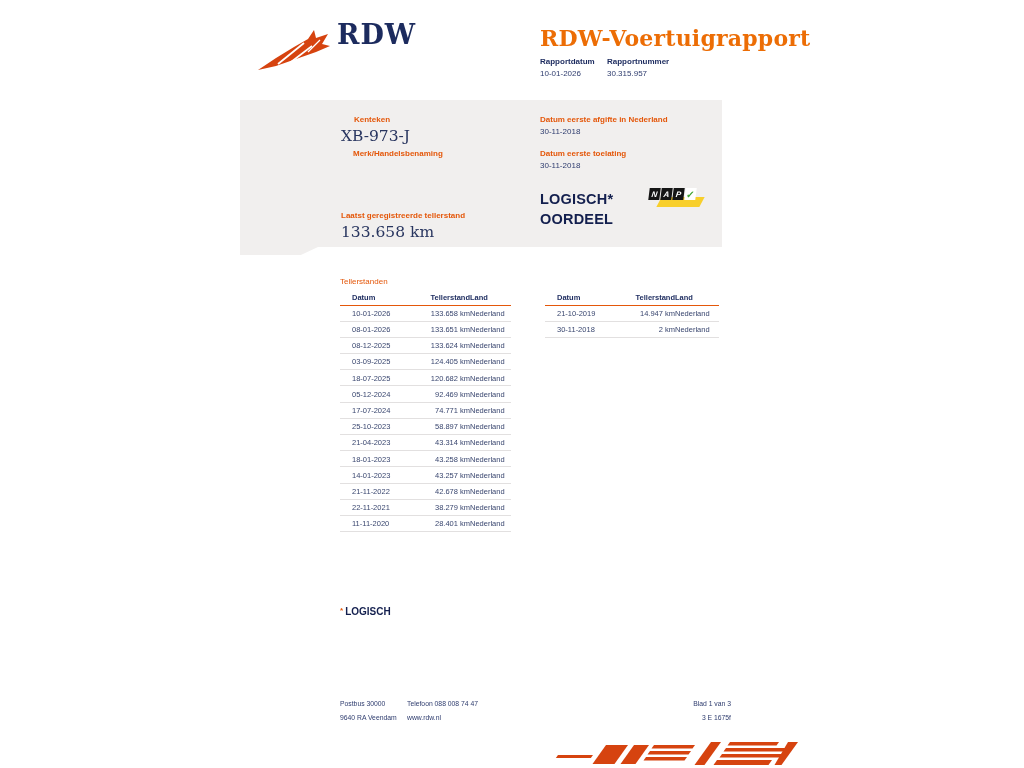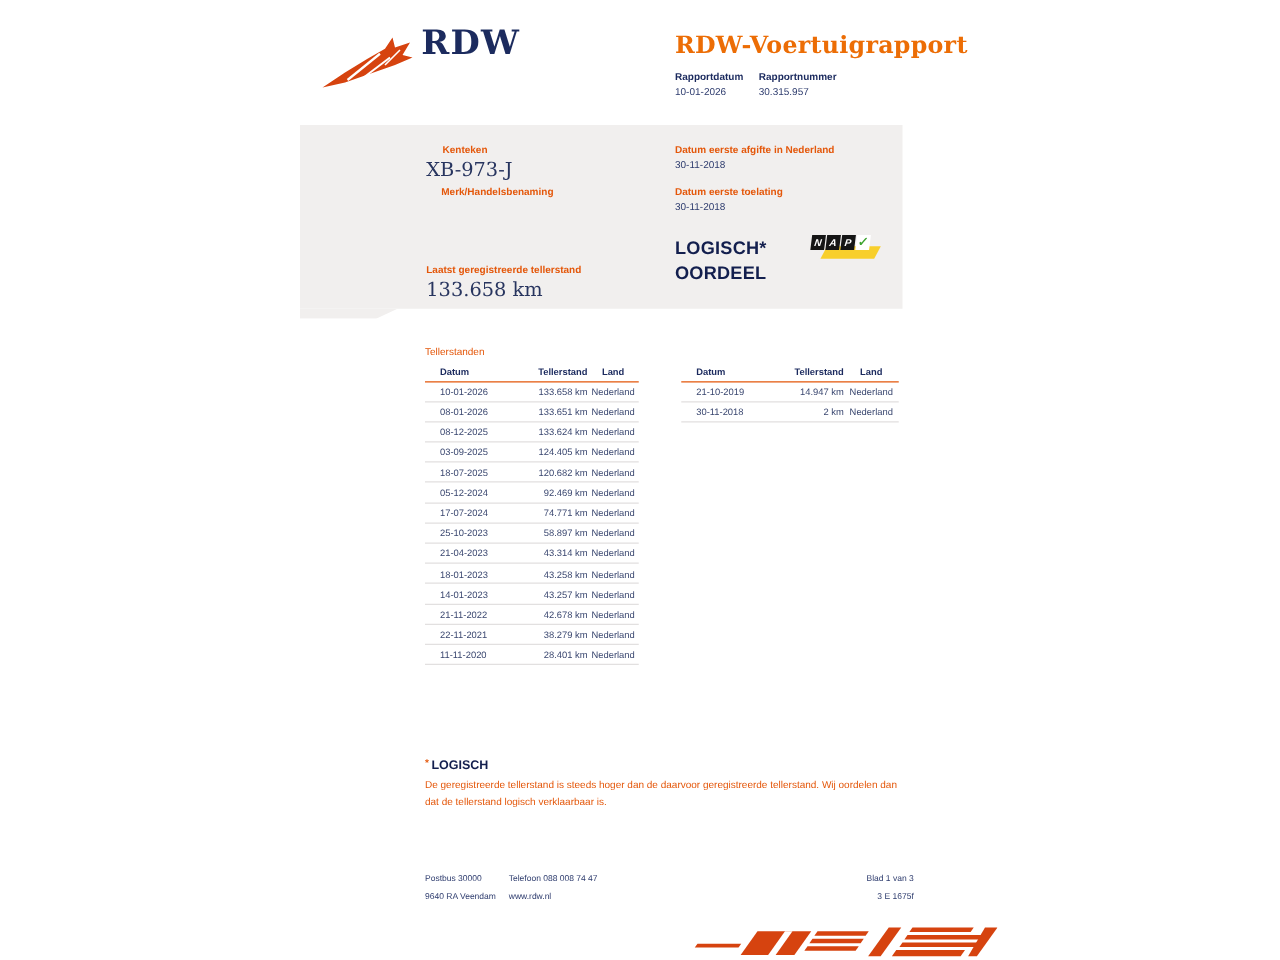--- a/index.html
+++ b/index.html
@@ -4,21 +4,21 @@
 <style>
   html,body{margin:0;padding:0;background:#ffffff;}
   .page{position:relative;width:828px;height:768px;background:#ffffff;overflow:hidden;
         font-family:"Liberation Sans",sans-serif;color:#1b2a5e;}
 
   
   .logo-svg{position:absolute;left:256px;top:26px;width:80px;height:46px;}
   .wordmark{position:absolute;left:337px;top:19px;font-family:"DejaVu Serif",serif;
             font-size:27px;font-weight:600;color:#1c2b5e;letter-spacing:1px;}
   .doc-title{position:absolute;left:540px;top:25px;font-family:"DejaVu Serif",serif;
-             font-size:19px;font-weight:bold;color:#ec6d05;letter-spacing:.2px;}
+             font-size:22px;font-weight:bold;color:#ec6d05;letter-spacing:.2px;}
   .meta-label{position:absolute;top:57px;font-size:8px;font-weight:bold;color:#1b2a5e;}
   .meta-value{position:absolute;top:69px;font-size:8px;color:#2e3c6e;}
   .meta-col1{left:540px;} .meta-col2{left:607px;}
 
   
   .panel{position:absolute;left:240px;top:100px;width:482px;height:147px;background:#f1efee;}
   .panel-tab{position:absolute;left:240px;top:247px;width:78px;height:8px;background:#f1efee;
              clip-path:polygon(0 0,100% 0,78% 100%,0 100%);}
   .olabel{position:absolute;font-size:8px;font-weight:bold;color:#e4570a;}
   .serif-val{position:absolute;font-family:"DejaVu Serif",serif;font-size:15.5px;color:#28355f;}
@@ -47,21 +47,21 @@
 
   
   .section-title{position:absolute;left:340px;top:277px;font-size:8px;font-weight:normal;color:#e4570a;}
   .otable{position:absolute;top:290px;font-size:7.5px;color:#39466f;}
   .otable-left{left:340px;width:171px;}
   .otable-right{left:545px;width:174px;}
   .orow{display:flex;align-items:baseline;border-bottom:1px solid #e2e0e0;padding:3.4px 0 2.8px 0;}
   .ohead{font-weight:bold;color:#1b2a5e;border-bottom:1.5px solid #e4570a;padding:2.5px 0 3px 0;}
   .c-datum{width:62px;text-align:left;padding-left:12px;}
   .c-tell{width:56px;text-align:right;}
-  .c-land{flex:1;text-align:center;}
+  .c-land{flex:1;text-align:left;}
 
   
   .note-head{position:absolute;left:340px;top:606px;font-size:10px;font-weight:bold;color:#131f4e;}
   .note-head .marker{color:#e4570a;font-size:8px;vertical-align:2px;margin-right:2px;}
   .note-body{position:absolute;left:340px;top:621px;width:398px;font-size:8px;color:#e4570a;
              line-height:13.5px;}
 
   
   .footer-item{position:absolute;font-size:6.8px;color:#2e3c6e;}
   .f-r1{top:700px;} .f-r2{top:714px;}
@@ -231,24 +231,20 @@
 
         <div class="orow">
           <span class="c-datum">30-11-2018</span>
           <span class="c-tell">2 km</span>
           <span class="c-land">Nederland</span>
         </div>
       </div>
   </div>
 
   <div class="note-head"><span class="marker">*</span><span>LOGISCH</span></div>
-  <div class="note-body">
-    <div>De geregistreerde tellerstand is steeds hoger dan de daarvoor geregistreerde tellerstand. Wij oordelen dan</div>
-    <div>dat de tellerstand logisch verklaarbaar is.</div>
-  </div>
 
   <div class="footer-item f-r1 f-c1">Postbus 30000</div>
   <div class="footer-item f-r2 f-c1">9640 RA Veendam</div>
   <div class="footer-item f-r1 f-c2">Telefoon 088 008 74 47</div>
   <div class="footer-item f-r2 f-c2">www.rdw.nl</div>
   <div class="footer-item f-r1 f-c3">Blad 1 van 3</div>
   <div class="footer-item f-r2 f-c3">3 E 1675f</div>
 
   <svg class="deco-svg" viewBox="0 0 250 28">
     <g fill="#d6430f">

